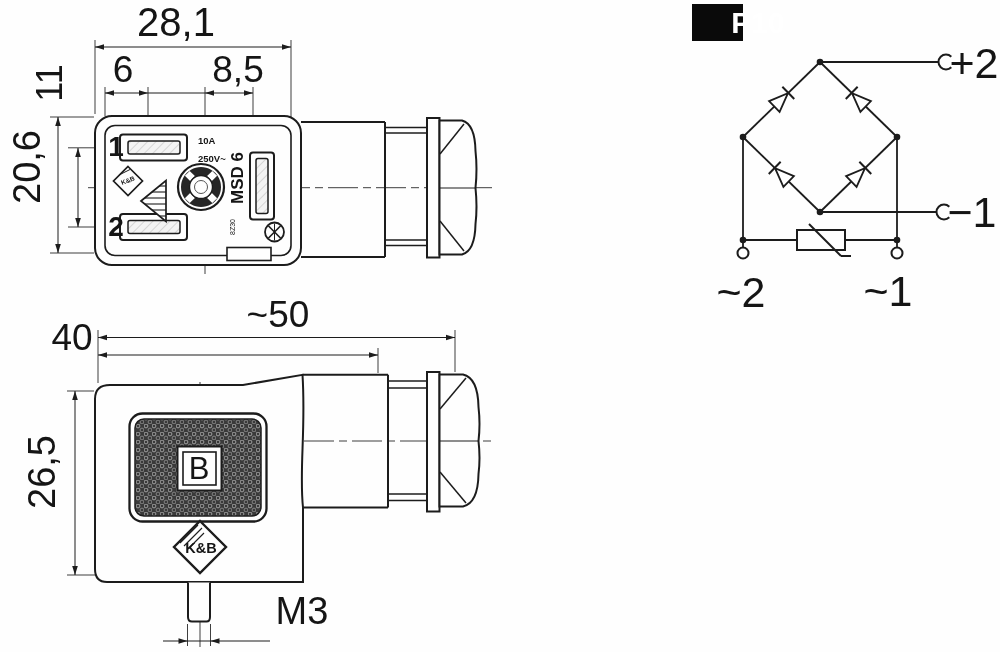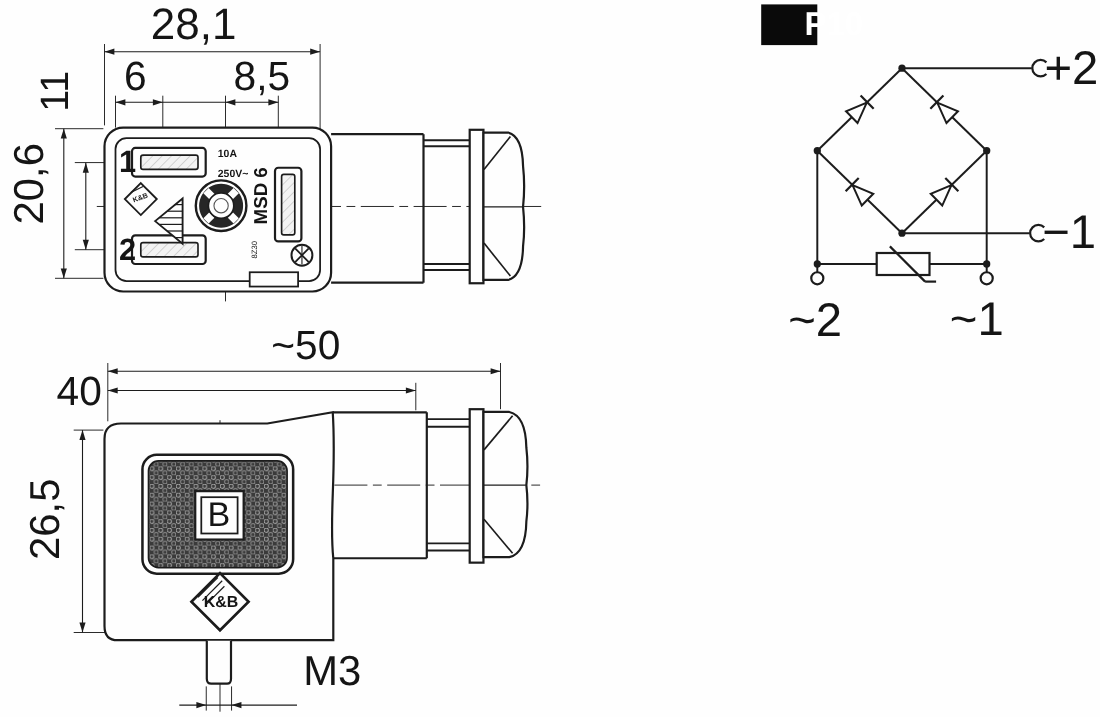--- a/index.html
+++ b/index.html
@@ -280,21 +280,21 @@
 <span class="lbl rot" style="left:50px;top:83px;font-size:36px;">11</span>
 <span class="lbl rot" style="left:27px;top:167px;font-size:38px;">20,6</span>
 <span class="lbl" style="left:116px;top:147px;font-size:28px;font-weight:bold;">1</span>
 <span class="lbl" style="left:116px;top:227px;font-size:28px;font-weight:bold;">2</span>
 <span class="lbl lbl-left" style="left:198px;top:136px;font-size:9.5px;font-weight:bold;">10A</span>
 <span class="lbl lbl-left" style="left:198px;top:154px;font-size:9.5px;font-weight:bold;">250V~</span>
 <span class="lbl rot" style="left:237px;top:178px;font-size:17px;font-weight:bold;">MSD 6</span>
 <span class="lbl rot" style="left:232px;top:227px;font-size:7px;">8Z30</span>
 <span class="lbl" style="left:128px;top:181px;font-size:6.5px;font-weight:bold;transform:translate(-50%,-50%) rotate(-20deg);">K&amp;B</span>
 
-<span class="lbl" style="left:72px;top:356px;font-size:37px;">40</span>
+<span class="lbl" style="left:72px;top:337px;font-size:37px;">40</span>
 <span class="lbl" style="left:278px;top:314px;font-size:37px;">~50</span>
 <span class="lbl rot" style="left:42px;top:472px;font-size:38px;">26,5</span>
 <span class="lbl" style="left:199px;top:468px;font-size:31px;">B</span>
 <span class="lbl" style="left:201px;top:548px;font-size:14.5px;font-weight:bold;">K&amp;B</span>
 <span class="lbl" style="left:254px;top:611px;font-size:38px;margin-left:48px;">M3</span>
 
 <span class="lbl inv" style="left:718px;top:23px;font-size:30px;font-weight:bold;margin-left:40px;">P10</span>
 <span class="lbl" style="left:974px;top:63px;font-size:43px;">+2</span>
 <span class="lbl" style="left:972px;top:212px;font-size:43px;">−1</span>
 <span class="lbl" style="left:741px;top:292px;font-size:43px;">~2</span>

